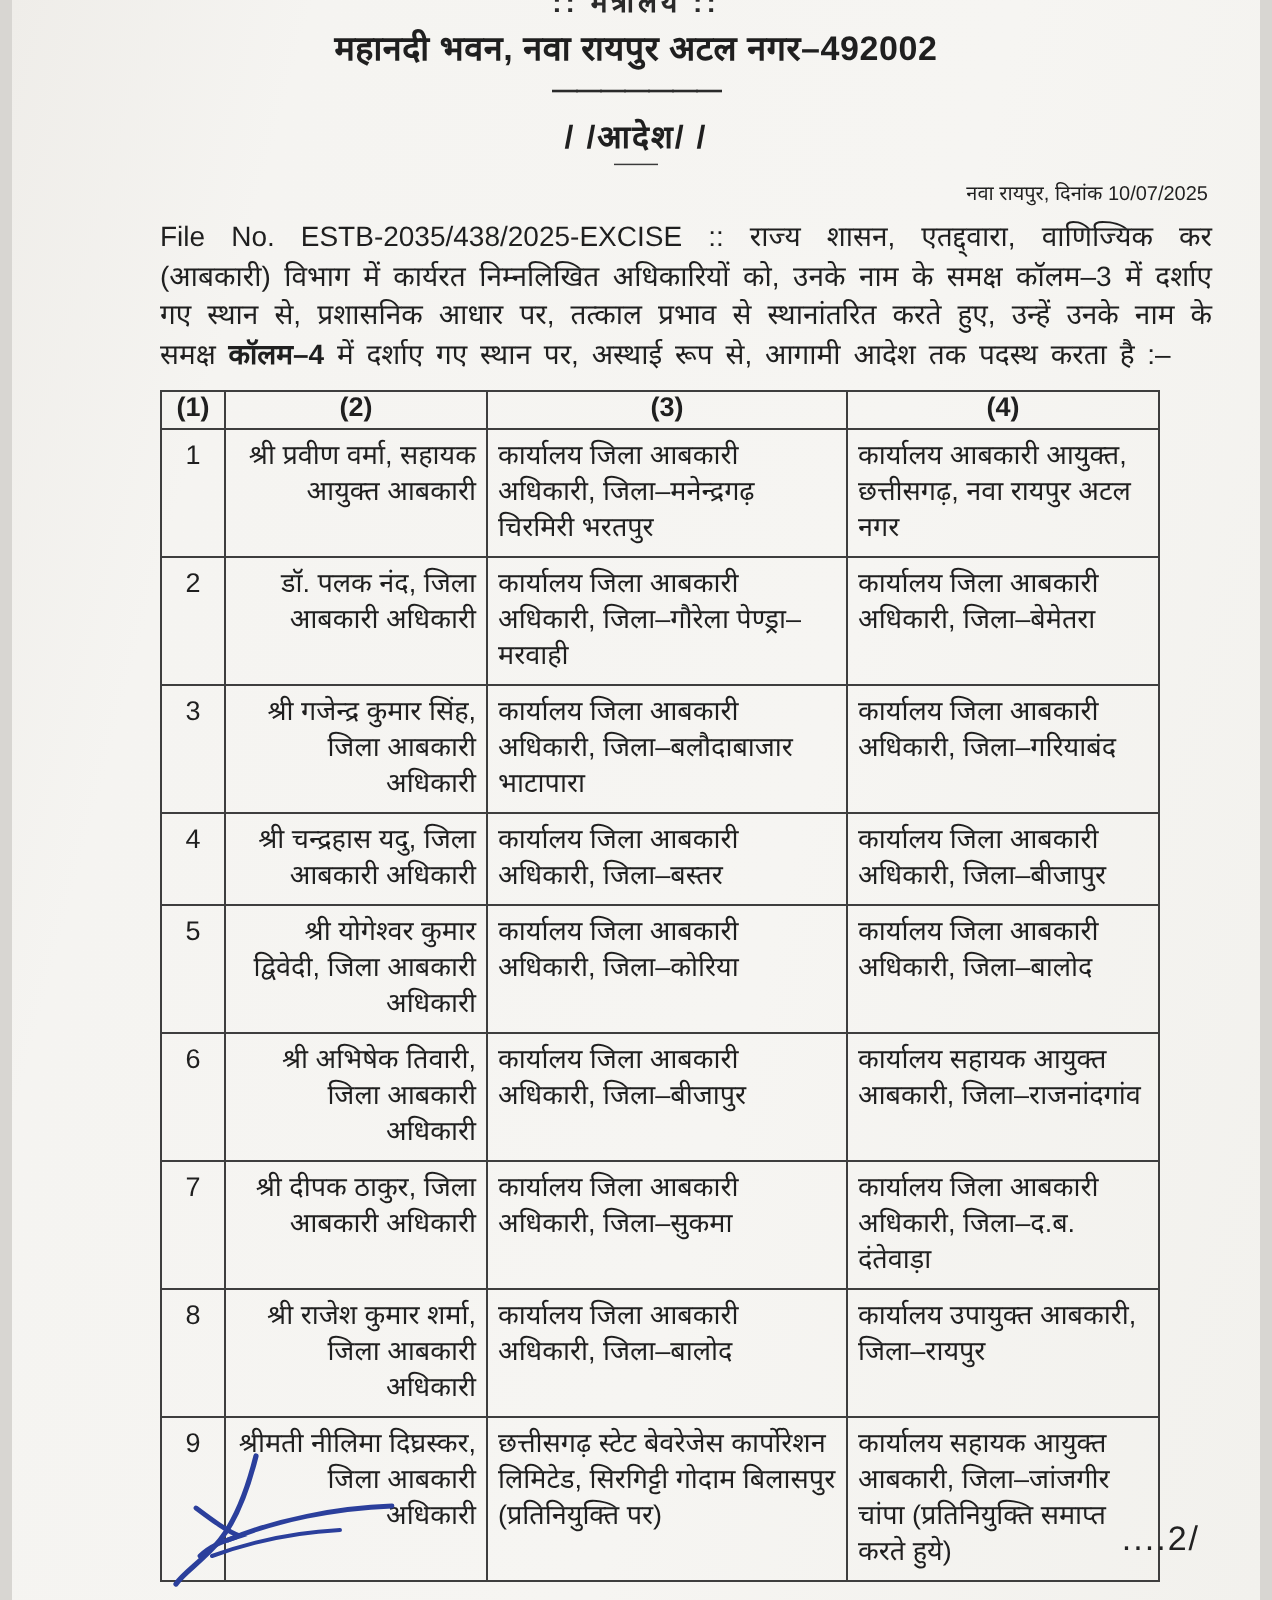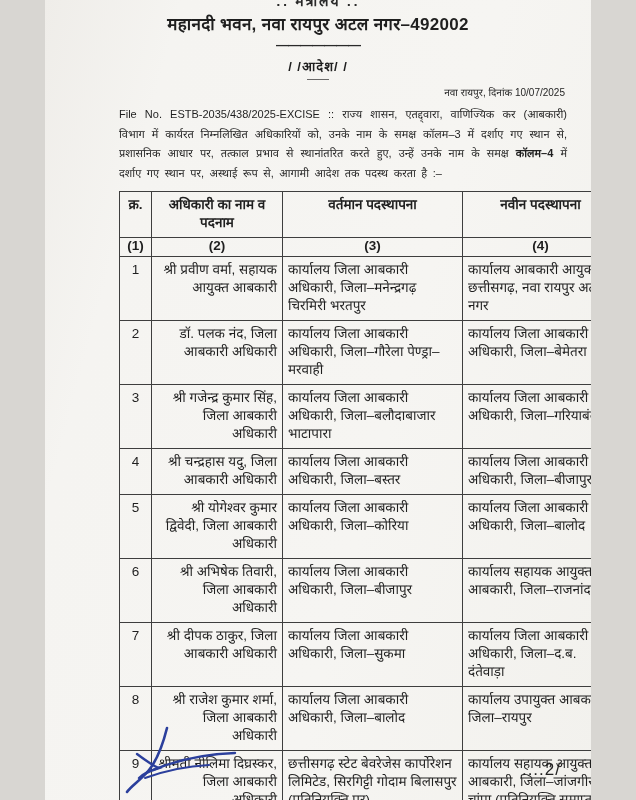--- a/index.html
+++ b/index.html
@@ -1,18 +1,18 @@
 <!DOCTYPE html>
 <html><head>
 <meta charset="utf-8">
 <style>
   html,body{margin:0;padding:0;background:#d8d6d2;}
   .page{
     position:relative;
-    width:546px;height:800px;
+    width:624px;height:800px;
     margin:0 auto;
     background:linear-gradient(105deg,#efede9 0%,#f5f4f1 18%,#f6f5f2 60%,#f2f1ed 100%);
     overflow:hidden;
     font-family:"Liberation Sans","DejaVu Sans",sans-serif;
     color:#1f1f1f;
   }
   .top-partial{
     margin-top:-9px;
     text-align:center;
     font-size:14px;
@@ -31,40 +31,40 @@
     text-align:center;
     font-size:13px;
     font-weight:bold;
     letter-spacing:-1px;
     line-height:12px;
     margin-top:4px;
     color:#2a2a2a;
   }
   .order-title{
     text-align:center;
-    font-size:13px;
+    font-size:16px;
     font-weight:bold;
     margin-top:6px;
     letter-spacing:1px;
   }
   .sub-divider{
     text-align:center;
     font-size:11px;
     line-height:6px;
     color:#3a3a3a;
   }
   .dateline{
     text-align:right;
     font-size:10px;
     padding-right:26px;
     margin-top:4px;
   }
   .body-para{
     margin:6px 24px 8px 74px;
-    font-size:11px;
+    font-size:14px;
     line-height:19.5px;
     text-align:justify;
     word-spacing:2.5px;
   }
   .body-para .b{font-weight:bold;}
   table.order-table{
     border-collapse:collapse;
     margin-left:74px;
     width:499px;
     table-layout:fixed;
@@ -127,26 +127,20 @@
 
   <table class="order-table">
     <colgroup>
       <col style="width:32px">
       <col style="width:131px">
       <col style="width:180px">
       <col style="width:156px">
     </colgroup>
     <thead>
       <tr>
-        <th>क्र.</th>
-        <th>अधिकारी का नाम व पदनाम</th>
-        <th>वर्तमान पदस्थापना</th>
-        <th>नवीन पदस्थापना</th>
-      </tr>
-      <tr>
         <td class="colnum">(1)</td>
         <td class="colnum">(2)</td>
         <td class="colnum">(3)</td>
         <td class="colnum">(4)</td>
       </tr>
     </thead>
     <tbody>
     <tr>
       <td class="sn">1</td>
       <td class="name">श्री प्रवीण वर्मा, सहायक आयुक्त आबकारी</td>

